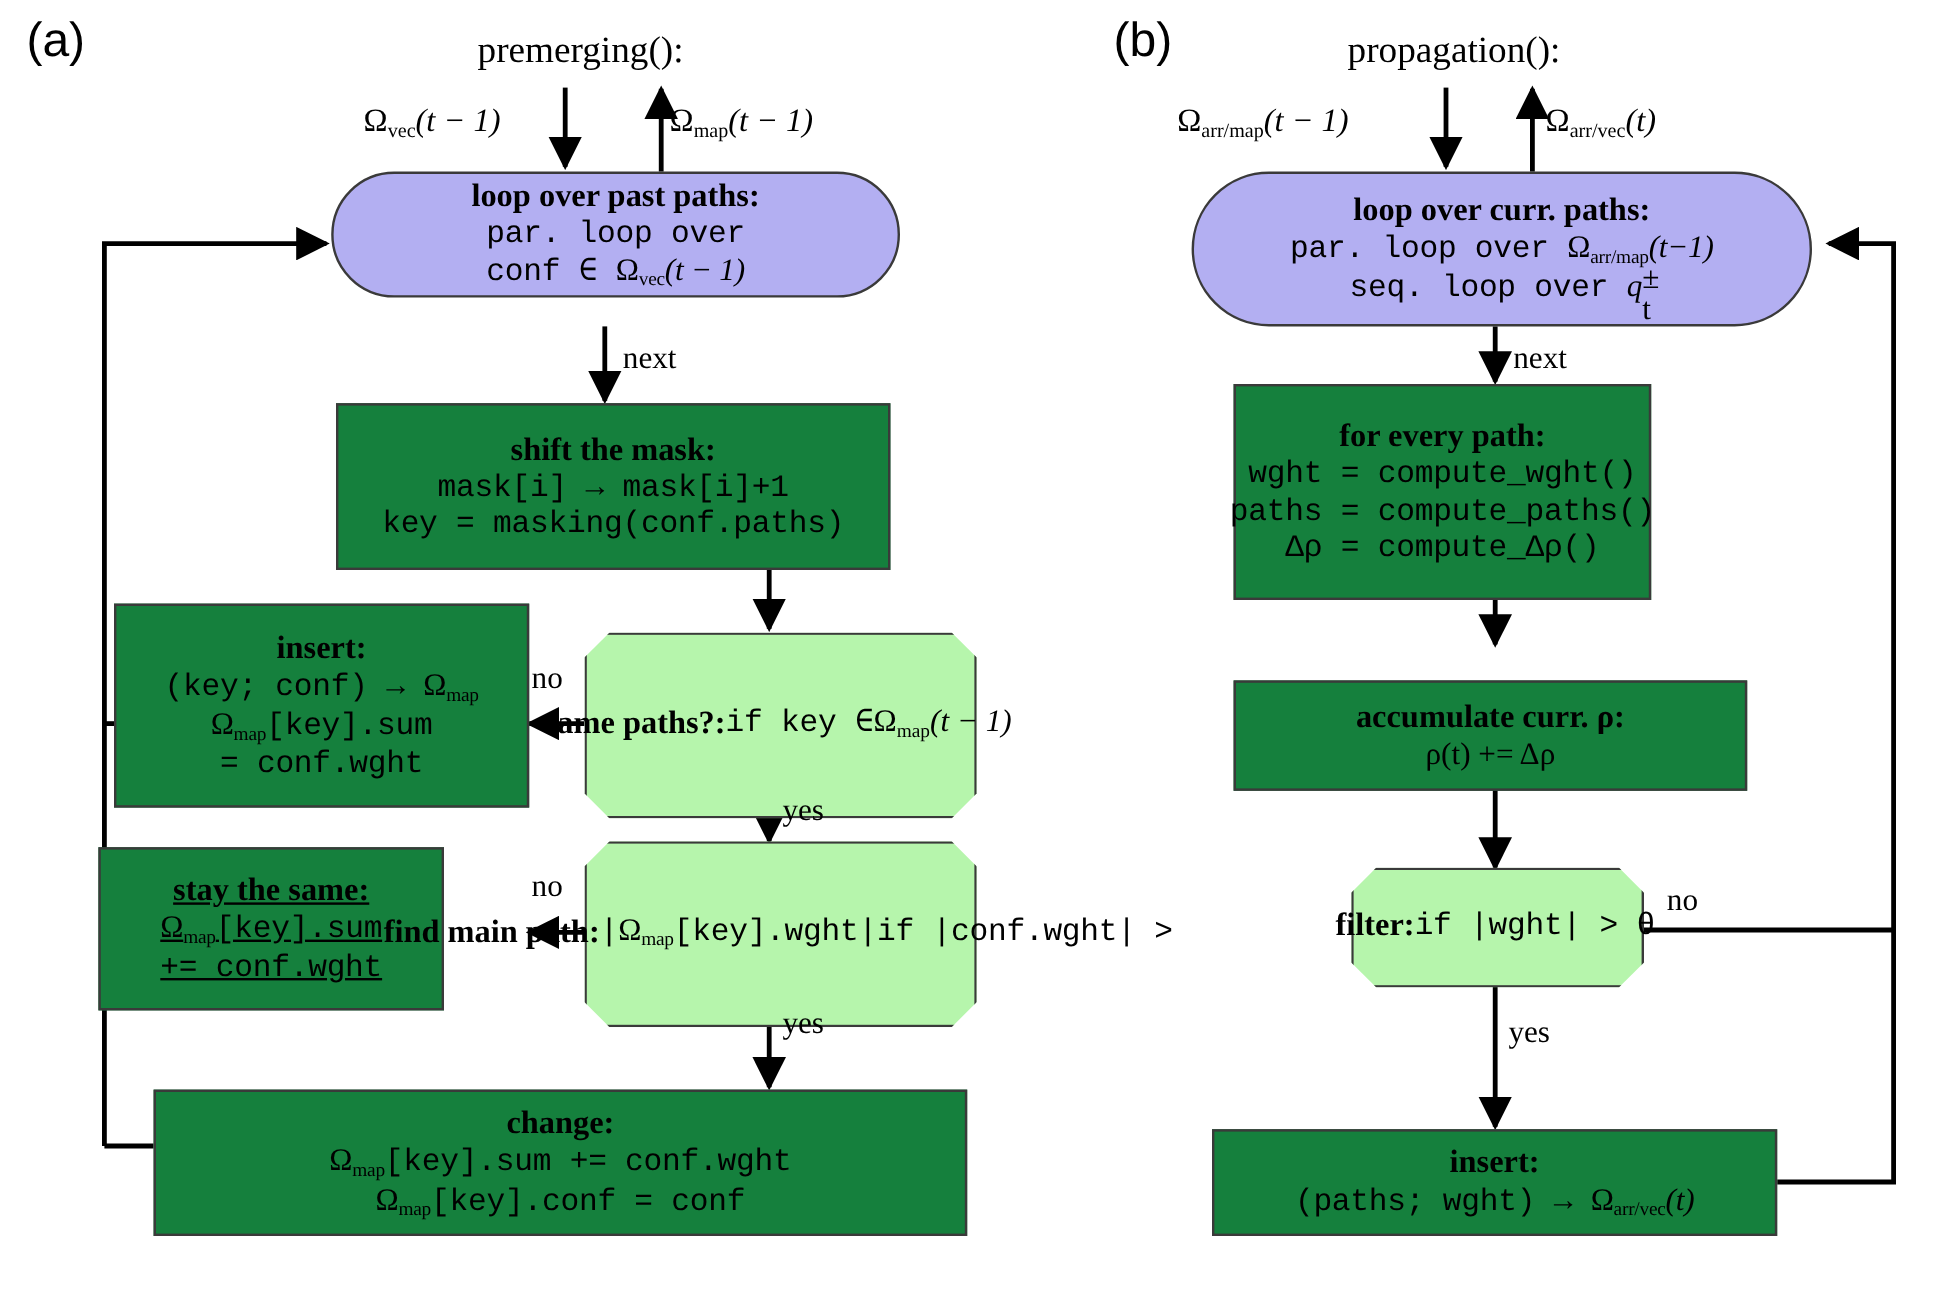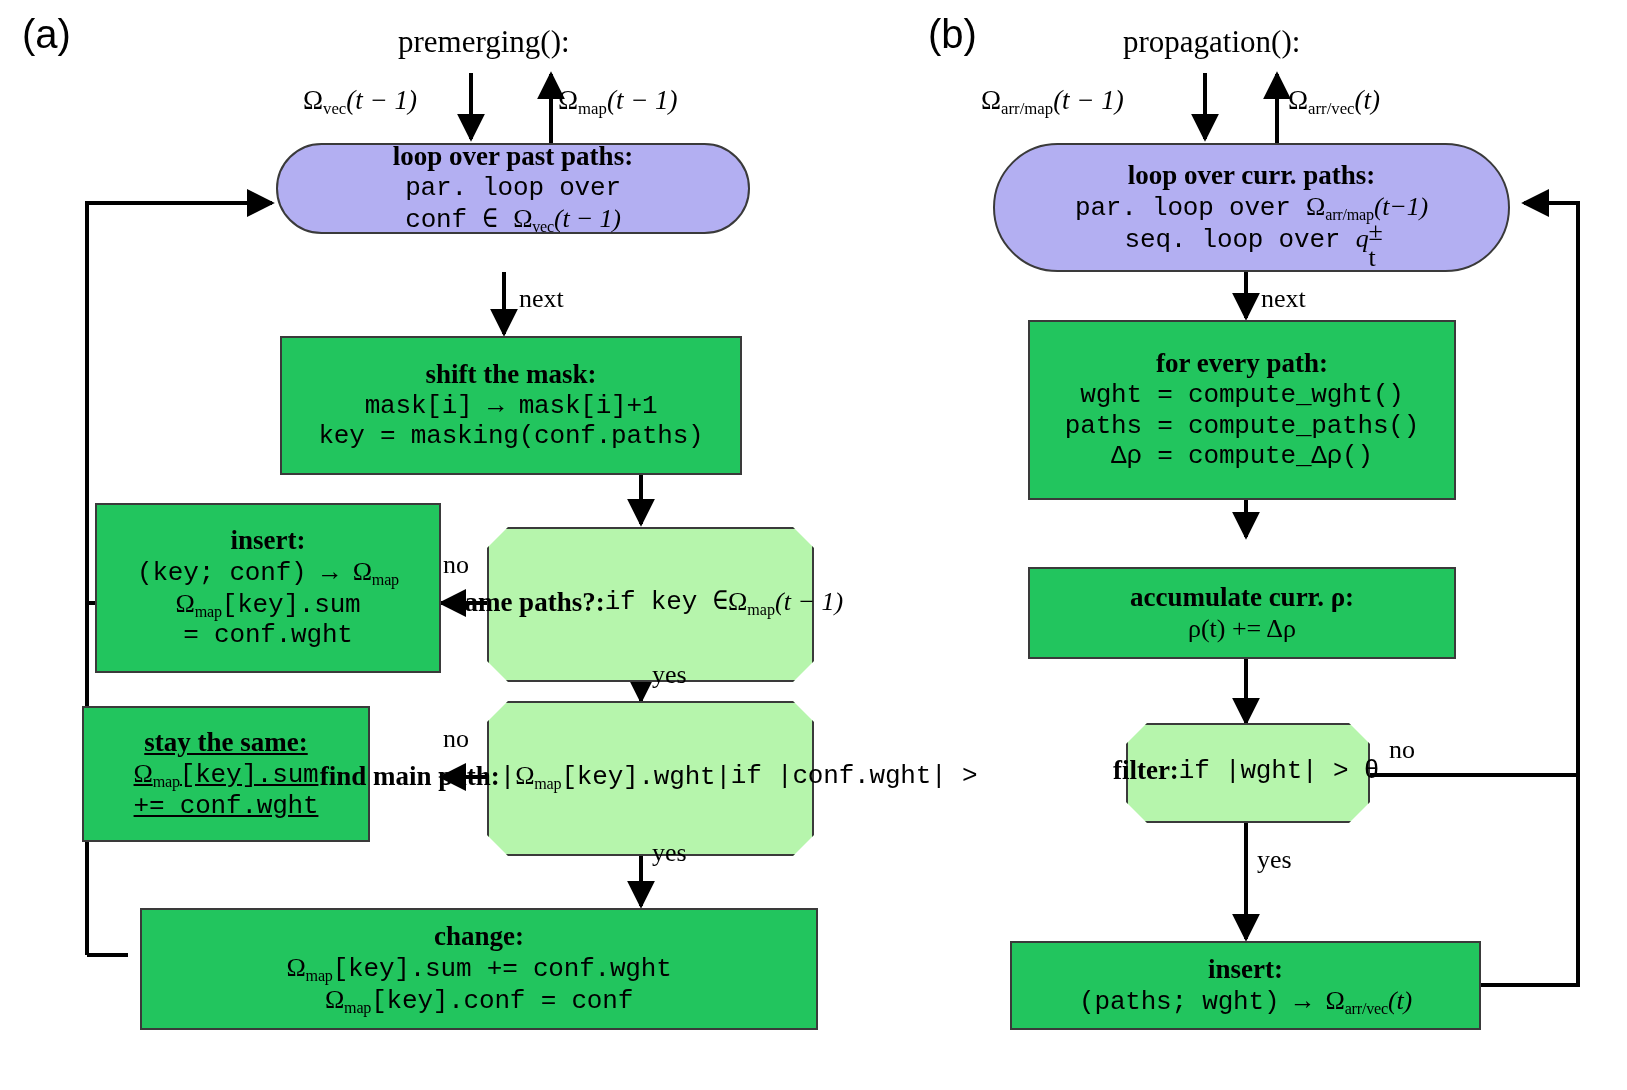--- a/index.html
+++ b/index.html
@@ -10,21 +10,21 @@
   
   .node{position:absolute;box-sizing:border-box;display:flex;flex-direction:column;
         align-items:center;justify-content:center;text-align:center;
         border:2.5px solid #3a3a3a;}
   .node .ln{display:block;line-height:1.18;white-space:nowrap;}
   .node .hd{font-weight:bold;font-size:27px;font-family:"Liberation Serif",serif;}
   .mono{font-family:"Liberation Mono",monospace;font-size:26px;letter-spacing:-0.2px;}
   .serifit{font-family:"Liberation Serif",serif;font-size:26px;}
 
   .loopbox{background:#b3aff2;border-radius:66px;}
-  .procbox{background:#22c55e;}
+  .procbox{background:#15803d;}
   .decbox{background:#b6f5ac;border:none;background:transparent;}
   .decbox .octo{position:absolute;left:0;top:0;width:100%;height:100%;
       background:#b6f5ac;border:2.5px solid #3a3a3a;
       clip-path:polygon(21px 0,calc(100% - 21px) 0,100% 21px,100% calc(100% - 21px),
                         calc(100% - 21px) 100%,21px 100%,0 calc(100% - 21px),0 21px);}
   .decbox .inner{position:relative;z-index:2;width:100%;display:flex;
       flex-direction:row;align-items:center;justify-content:center;}
 
   
   .flt{position:absolute;white-space:nowrap;}
@@ -88,21 +88,21 @@
 <div class="flt panel-label" style="left:22px;top:12px;">(a)</div>
 <div class="flt title" style="left:398px;top:24px;">premerging():</div>
 
 <div class="flt omegalbl" style="left:303px;top:85px;">
   <span>Ω</span><span class="sub">vec</span><span class="it">(t − 1)</span>
 </div>
 <div class="flt omegalbl" style="left:558px;top:85px;">
   <span>Ω</span><span class="sub">map</span><span class="it">(t − 1)</span>
 </div>
 
-<div class="node loopbox" style="left:276px;top:143px;width:474px;height:91px;">
+<div class="node loopbox" style="left:276px;top:143px;width:474px;height:105px;">
   <span class="ln hd">loop over past paths:</span>
   <span class="ln mono">par. loop over</span>
   <span class="ln mono"><span>conf ∈ </span><span class="serifit">Ω</span><span class="serifit sub">vec</span><span class="serifit it">(t − 1)</span></span>
 </div>
 
 <div class="flt edgelabel" style="left:519px;top:284px;">next</div>
 
 <div class="node procbox" style="left:280px;top:336px;width:462px;height:139px;">
   <span class="ln hd">shift the mask:</span>
   <span class="ln mono">mask[i] → mask[i]+1</span>
@@ -139,21 +139,21 @@
 
 <div class="flt edgelabel" style="left:443px;top:724px;">no</div>
 <div class="flt edgelabel" style="left:652px;top:838px;">yes</div>
 
 <div class="node procbox" style="left:82px;top:706px;width:288px;height:136px;text-decoration:underline;">
   <span class="ln hd">stay the same:</span>
   <span class="ln mono"><span class="serifit">Ω</span><span class="serifit sub">map</span><span>[key].sum</span></span>
   <span class="ln mono">+= conf.wght</span>
 </div>
 
-<div class="node procbox" style="left:140px;top:908px;width:678px;height:122px;">
+<div class="node procbox" style="left:128px;top:908px;width:678px;height:122px;">
   <span class="ln hd">change:</span>
   <span class="ln mono"><span class="serifit">Ω</span><span class="serifit sub">map</span><span>[key].sum += conf.wght</span></span>
   <span class="ln mono"><span class="serifit">Ω</span><span class="serifit sub">map</span><span>[key].conf = conf</span></span>
 </div>
 
 <div class="flt panel-label" style="left:928px;top:12px;">(b)</div>
 <div class="flt title" style="left:1123px;top:24px;">propagation():</div>
 
 <div class="flt omegalbl" style="left:981px;top:85px;text-align:center;">
   <span>Ω</span><span class="sub">arr/map</span><span class="it">(t − 1)</span>
@@ -163,21 +163,21 @@
 </div>
 
 <div class="node loopbox" style="left:993px;top:143px;width:517px;height:129px;">
   <span class="ln hd">loop over curr. paths:</span>
   <span class="ln mono"><span>par. loop over </span><span class="serifit">Ω</span><span class="serifit sub">arr/map</span><span class="serifit it">(t−1)</span></span>
   <span class="ln mono"><span>seq. loop over </span><span class="serifit it">q</span><span class="updn"><i class="u serifit">±</i><i class="d serifit it">t</i></span></span>
 </div>
 
 <div class="flt edgelabel" style="left:1261px;top:284px;">next</div>
 
-<div class="node procbox" style="left:1028px;top:320px;width:428px;height:180px;">
+<div class="node procbox" style="left:1028px;top:320px;width:348px;height:180px;">
   <span class="ln hd">for every path:</span>
   <span class="ln mono">wght = compute_wght()</span>
   <span class="ln mono">paths = compute_paths()</span>
   <span class="ln mono"><span>Δρ = compute_</span><span>Δρ()</span></span>
 </div>
 
 <div class="node procbox" style="left:1028px;top:567px;width:428px;height:92px;">
   <span class="ln hd">accumulate curr. ρ:</span>
   <span class="ln serifit">ρ(t) += Δρ</span>
 </div>

